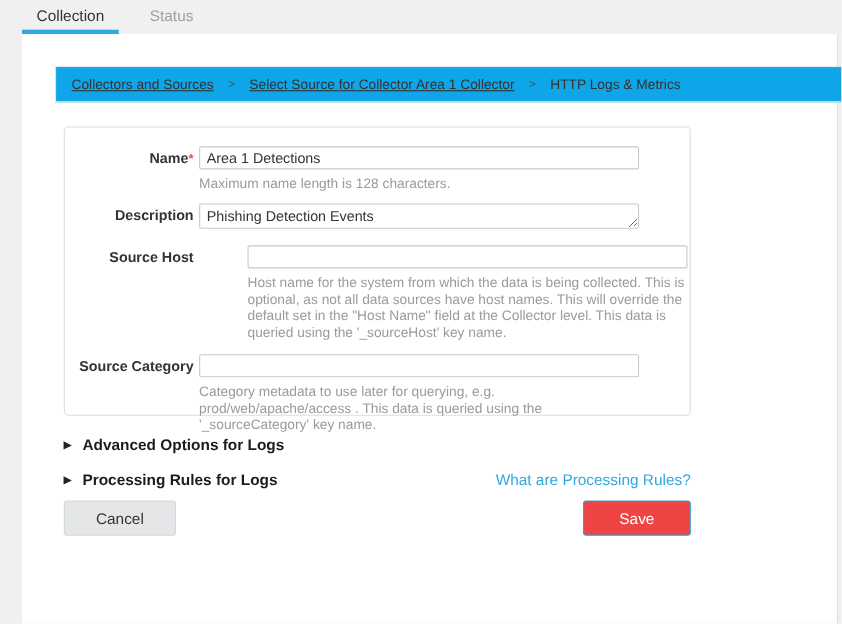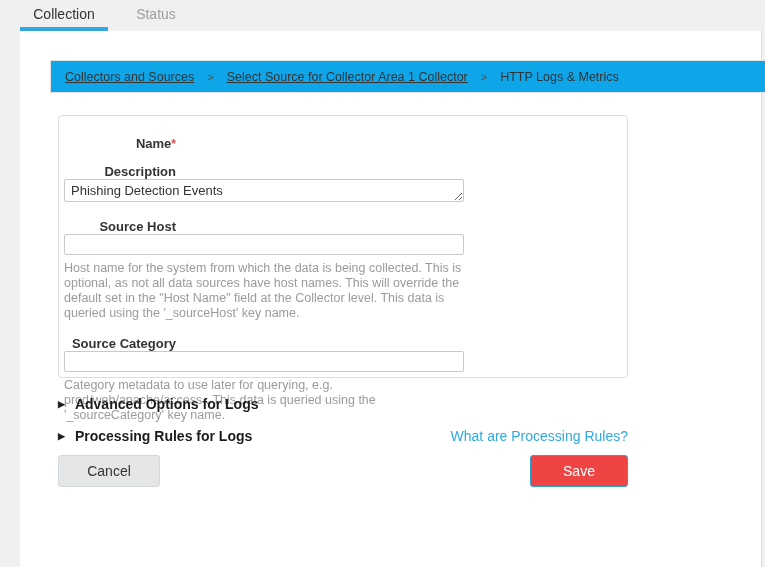--- a/index.html
+++ b/index.html
@@ -44,42 +44,42 @@
   .crumb-link { text-decoration: underline; cursor: pointer; }
   .crumb-sep { margin: 0 13px; color: #4d4d4d; font-size: 11px; }
   .crumb-current { text-decoration: none; }
 
   
   .form-panel {
     position: absolute; top: 115px; left: 58px; width: 570px; height: 263px;
     border: 1px solid #ddd; border-radius: 4px; background: #fff;
     padding-top: 17px;
   }
-  .form-row { display: flex; flex-direction: column; }
+  .form-row { display: flex; }
   .label-col {
     width: 117px; flex-shrink: 0; text-align: right;
     font-size: 13px; font-weight: bold; color: #333; padding-top: 3px;
   }
   .required-star { color: #e0504d; font-size: 12px; }
   .field-col { margin-left: 5px; width: 406px; }
   .text-input {
     width: 400px; height: 21px;
     border: 1px solid #c9c9c9; border-radius: 2px;
     padding: 0 6px; font-size: 13px; color: #333;
     font-family: "Liberation Sans", sans-serif; background: #fff;
     outline: none;
   }
   textarea.text-input { height: 23px; padding-top: 3px; resize: both; overflow: hidden; }
   .helper {
     font-size: 12.5px; color: #9b9b9b; line-height: 15px;
     margin-top: 6px; width: 402px;
   }
   .mb-name { margin-bottom: 10px; }
   .mb-desc { margin-bottom: 10px; }
-  .mb-host { margin-bottom: 12px; }
+  .mb-host { margin-bottom: 12px; gap: 44px; }
 
   
   .section-header {
     position: absolute; left: 58px;
     display: flex; align-items: center;
     font-size: 14px; font-weight: bold; color: #1c1c1c; cursor: pointer;
   }
   .section-adv { top: 396px; }
   .section-proc { top: 428px; }
   .tri-icon { font-size: 9px; color: #222; margin-right: 10px; }
@@ -120,20 +120,24 @@
     <span class="crumb-sep">&gt;</span>
     <span class="crumb-current">HTTP Logs &amp; Metrics</span>
   </div>
 
   <div class="form-panel">
 
     <div class="form-row mb-name">
       <div class="label-col">
         <span>Name</span><span class="required-star">*</span>
       </div>
+      <div class="field-col">
+        <input type="text" class="text-input" value="Area 1 Detections" style="">
+        <div class="helper">Maximum name length is 128 characters.</div>
+      </div>
     </div>
 
     <div class="form-row mb-desc">
       <div class="label-col">Description</div>
       <div class="field-col">
         <textarea class="text-input" style="">Phishing Detection Events</textarea>
       </div>
     </div>
 
     <div class="form-row mb-host">

